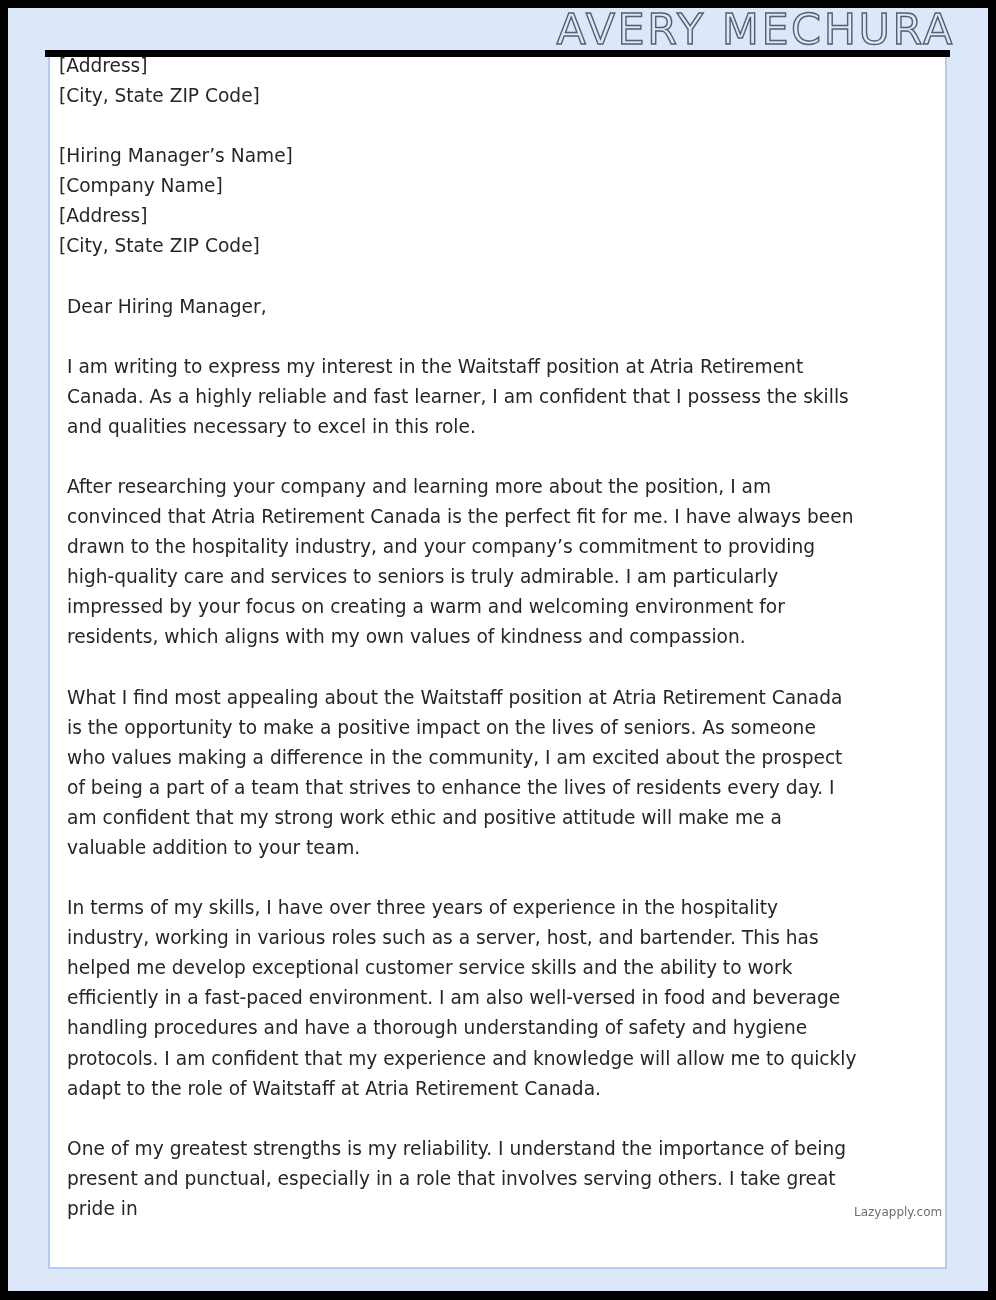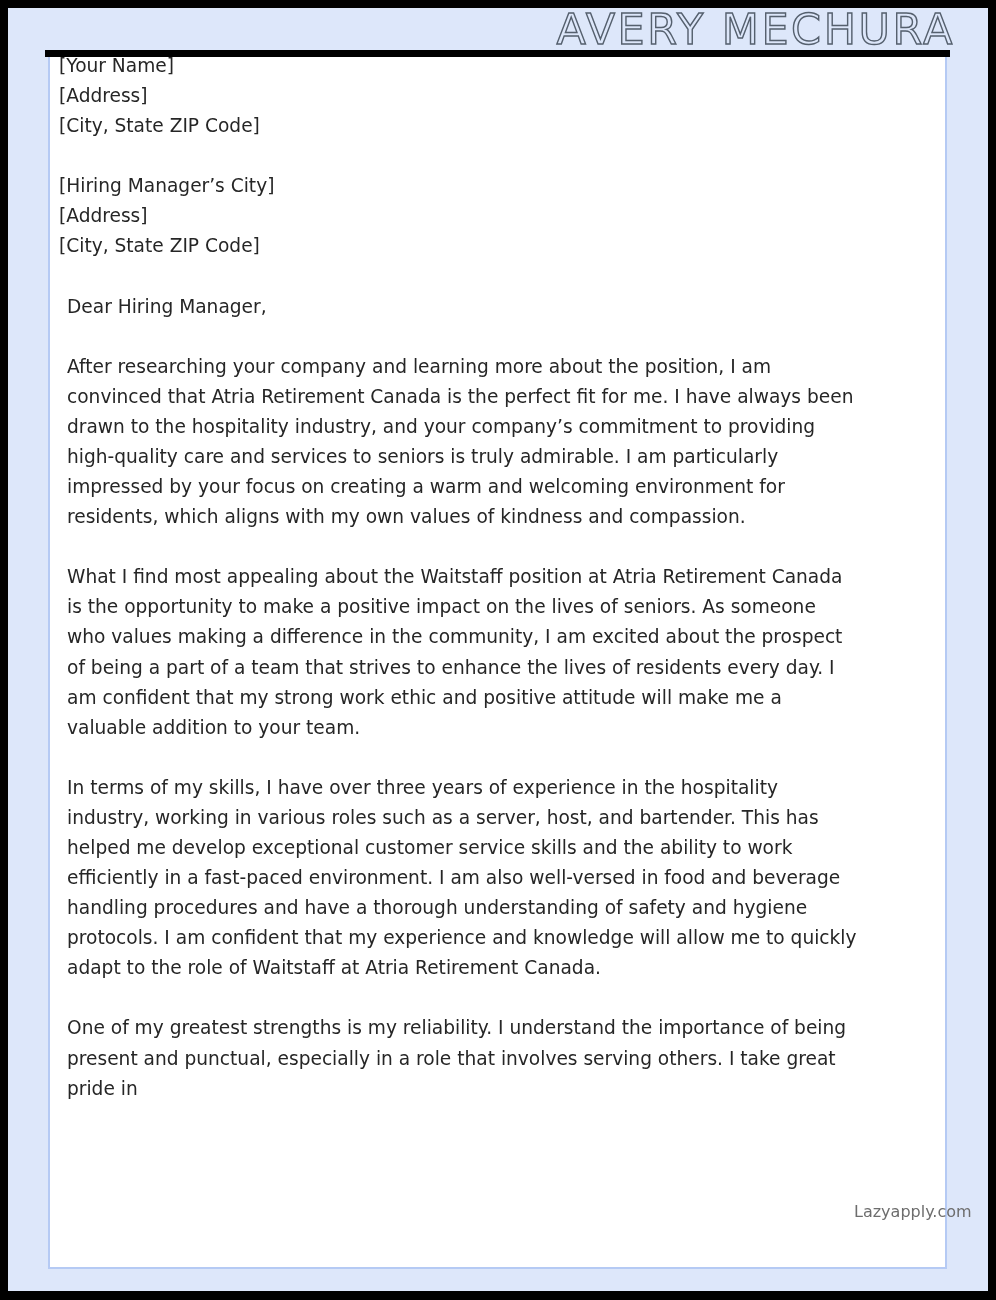--- a/index.html
+++ b/index.html
@@ -93,21 +93,21 @@
     display: block;
     white-space: nowrap;
   }
 
   
   .watermark {
     position: absolute;
     left: 846px;
     top: 1196px;
     font-family: "DejaVu Sans", sans-serif;
-    font-size: 16px;
+    font-size: 12px;
     line-height: 16px;
     color: #6d6d6d;
     white-space: nowrap;
   }
 </style>
 </head>
 <body>
 
 <div class="screen">
 
@@ -115,35 +115,38 @@
     <div class="doc-title">AVERY MECHURA</div>
   </div>
 
   <div class="title-rule"></div>
 
   <div class="page"></div>
 
   <div class="letter">
 
     <div class="block">
-      <span class="line">[Your Name]</span>
       <span class="line">[Address]</span>
       <span class="line">[City, State ZIP Code]</span>
     </div>
 
     <div class="block">
-      <span class="line">[Hiring Manager’s City]</span>
+      <span class="line">[Hiring Manager’s Name]</span>
+      <span class="line">[Company Name]</span>
       <span class="line">[Address]</span>
       <span class="line">[City, State ZIP Code]</span>
     </div>
 
     <div class="block">
       <p>Dear Hiring Manager,</p>
     </div>
 
+    <div class="block">
+      <p>I am writing to express my interest in the Waitstaff position at Atria Retirement Canada. As a highly reliable and fast learner, I am confident that I possess the skills and qualities necessary to excel in this role.</p>
+    </div>
 
     <div class="block">
       <p>After researching your company and learning more about the position, I am convinced that Atria Retirement Canada is the perfect fit for me. I have always been drawn to the hospitality industry, and your company’s commitment to providing high-quality care and services to seniors is truly admirable. I am particularly impressed by your focus on creating a warm and welcoming environment for residents, which aligns with my own values of kindness and compassion.</p>
     </div>
 
     <div class="block">
       <p>What I find most appealing about the Waitstaff position at Atria Retirement Canada is the opportunity to make a positive impact on the lives of seniors. As someone who values making a difference in the community, I am excited about the prospect of being a part of a team that strives to enhance the lives of residents every day. I am confident that my strong work ethic and positive attitude will make me a valuable addition to your team.</p>
     </div>
 
     <div class="block">

